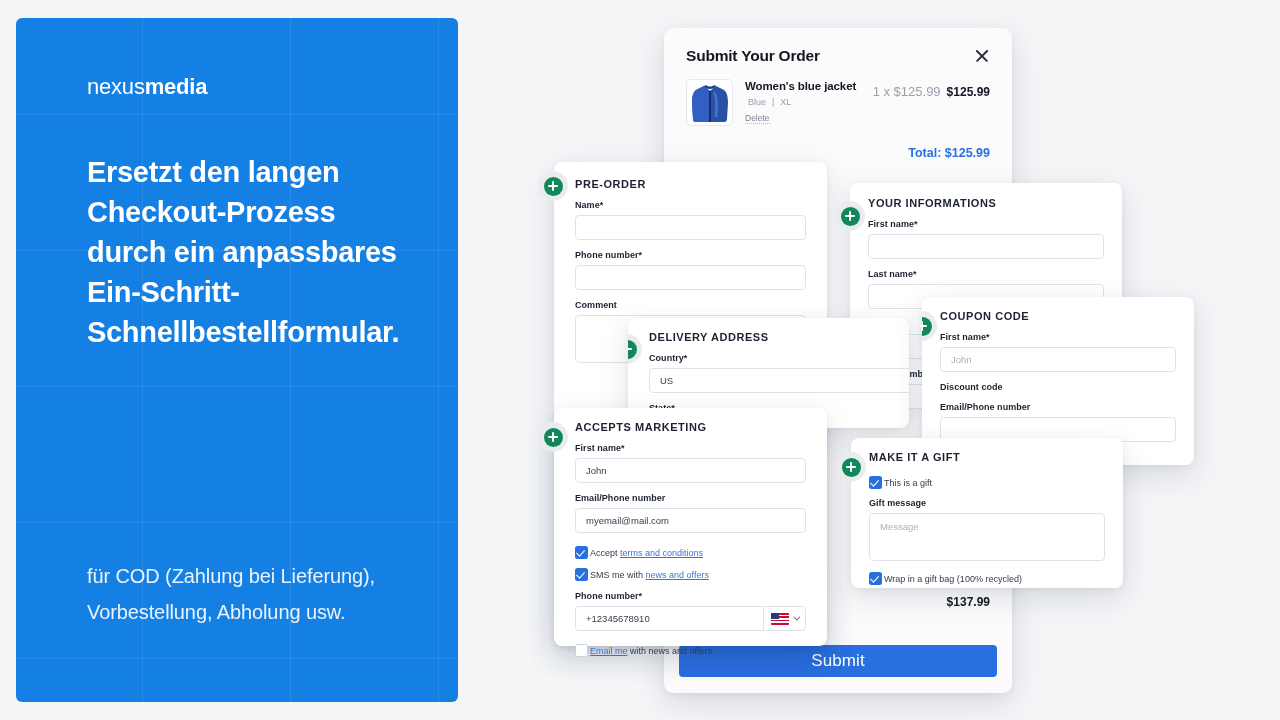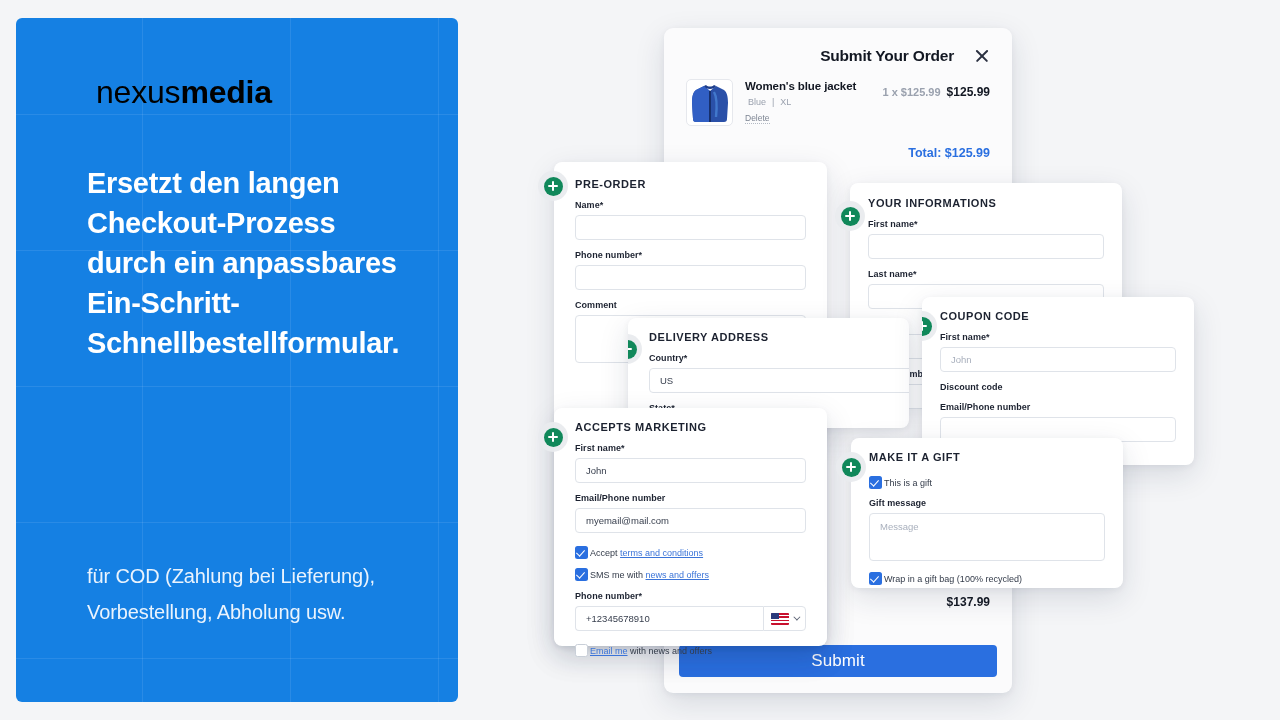--- a/index.html
+++ b/index.html
@@ -29,22 +29,22 @@
     background-size: 148px 136px;
     background-position: -22px -40px;
     pointer-events: none;
   }
   .promo-inner {
     position: relative; z-index: 2;
     padding: 56px 48px 0 71px;
     height: 100%;
   }
   .brand {
-    font-size: 32px; letter-spacing: -0.2px;
-    color: #000000; font-weight: 300; margin-bottom: 52px; margin-left: 9px;
+    font-size: 22px; letter-spacing: -0.2px;
+    color: #ffffff; font-weight: 300; margin-bottom: 52px;
   }
   .brand b { font-weight: 700; }
   .promo-headline {
     font-size: 29px; line-height: 1.38;
     font-weight: 700; color: #ffffff;
     letter-spacing: -0.3px;
     max-width: 350px;
   }
   .promo-sub {
     position: absolute; left: 71px; bottom: 72px;
@@ -115,21 +115,21 @@
   .cb.off::after { display: none; }
   .cb-txt { font-size: 9px; color: #333b49; }
   .lnk { color: #3b74d8; text-decoration: underline; }
 
   
   #order-modal {
     left: 664px; top: 28px; width: 348px; height: 665px;
     background: #fbfbfc; border-radius: 9px;
   }
   .modal-head {
-    display: flex; align-items: center; justify-content: flex-end;
+    display: flex; align-items: center; justify-content: space-between;
     padding: 19px 22px 0 22px;
     gap: 20px;
   }
   .modal-head h2 { font-size: 15.5px; font-weight: 700; color: #121722; letter-spacing: -.2px; }
   .close-x { width: 16px; height: 16px; position: relative; cursor: pointer; }
   .close-x::before, .close-x::after {
     content: ""; position: absolute; left: 0; top: 7px; width: 16px; height: 1.6px;
     background: #2a3040; border-radius: 2px;
   }
   .close-x::before { transform: rotate(45deg); }
@@ -143,21 +143,21 @@
   }
   .li-mid { flex: 1; padding-top: 1px; }
   .li-name { font-size: 11.5px; font-weight: 700; color: #121722; letter-spacing: -.1px; }
   .li-var { font-size: 9px; color: #9aa1ae; margin-top: 5px; }
   .li-var span { margin: 0 3px; }
   .li-del {
     font-size: 8.5px; color: #7c8492; margin-top: 5px;
     border-bottom: 1px dotted #b4bac4; display: inline-block; cursor: pointer;
   }
   .li-right { text-align: right; padding-top: 3px; white-space: nowrap; }
-  .li-qty { font-size: 11px; color: #9aa1ae; font-weight: bold; }
+  .li-qty { font-size: 13px; color: #9aa1ae; }
   .li-price { font-size: 12px; font-weight: 700; color: #121722; margin-left: 6px; }
   .subtotal { text-align: right; padding: 20px 22px 0 22px; font-size: 12.5px; font-weight: 700; color: #2a6fe0; }
 
   .totals { position: absolute; right: 22px; bottom: 84px; text-align: right; }
   .tot-a { font-size: 9px; color: #9aa1ae; line-height: 1.75; }
   .tot-b { font-size: 12px; font-weight: 700; color: #121722; margin-top: 4px; }
   .submit-btn {
     position: absolute; left: 15px; right: 15px; bottom: 16px; height: 32px;
     background: #2a6fe0; border-radius: 4px; color: #fff;
     display: flex; align-items: center; justify-content: center;

